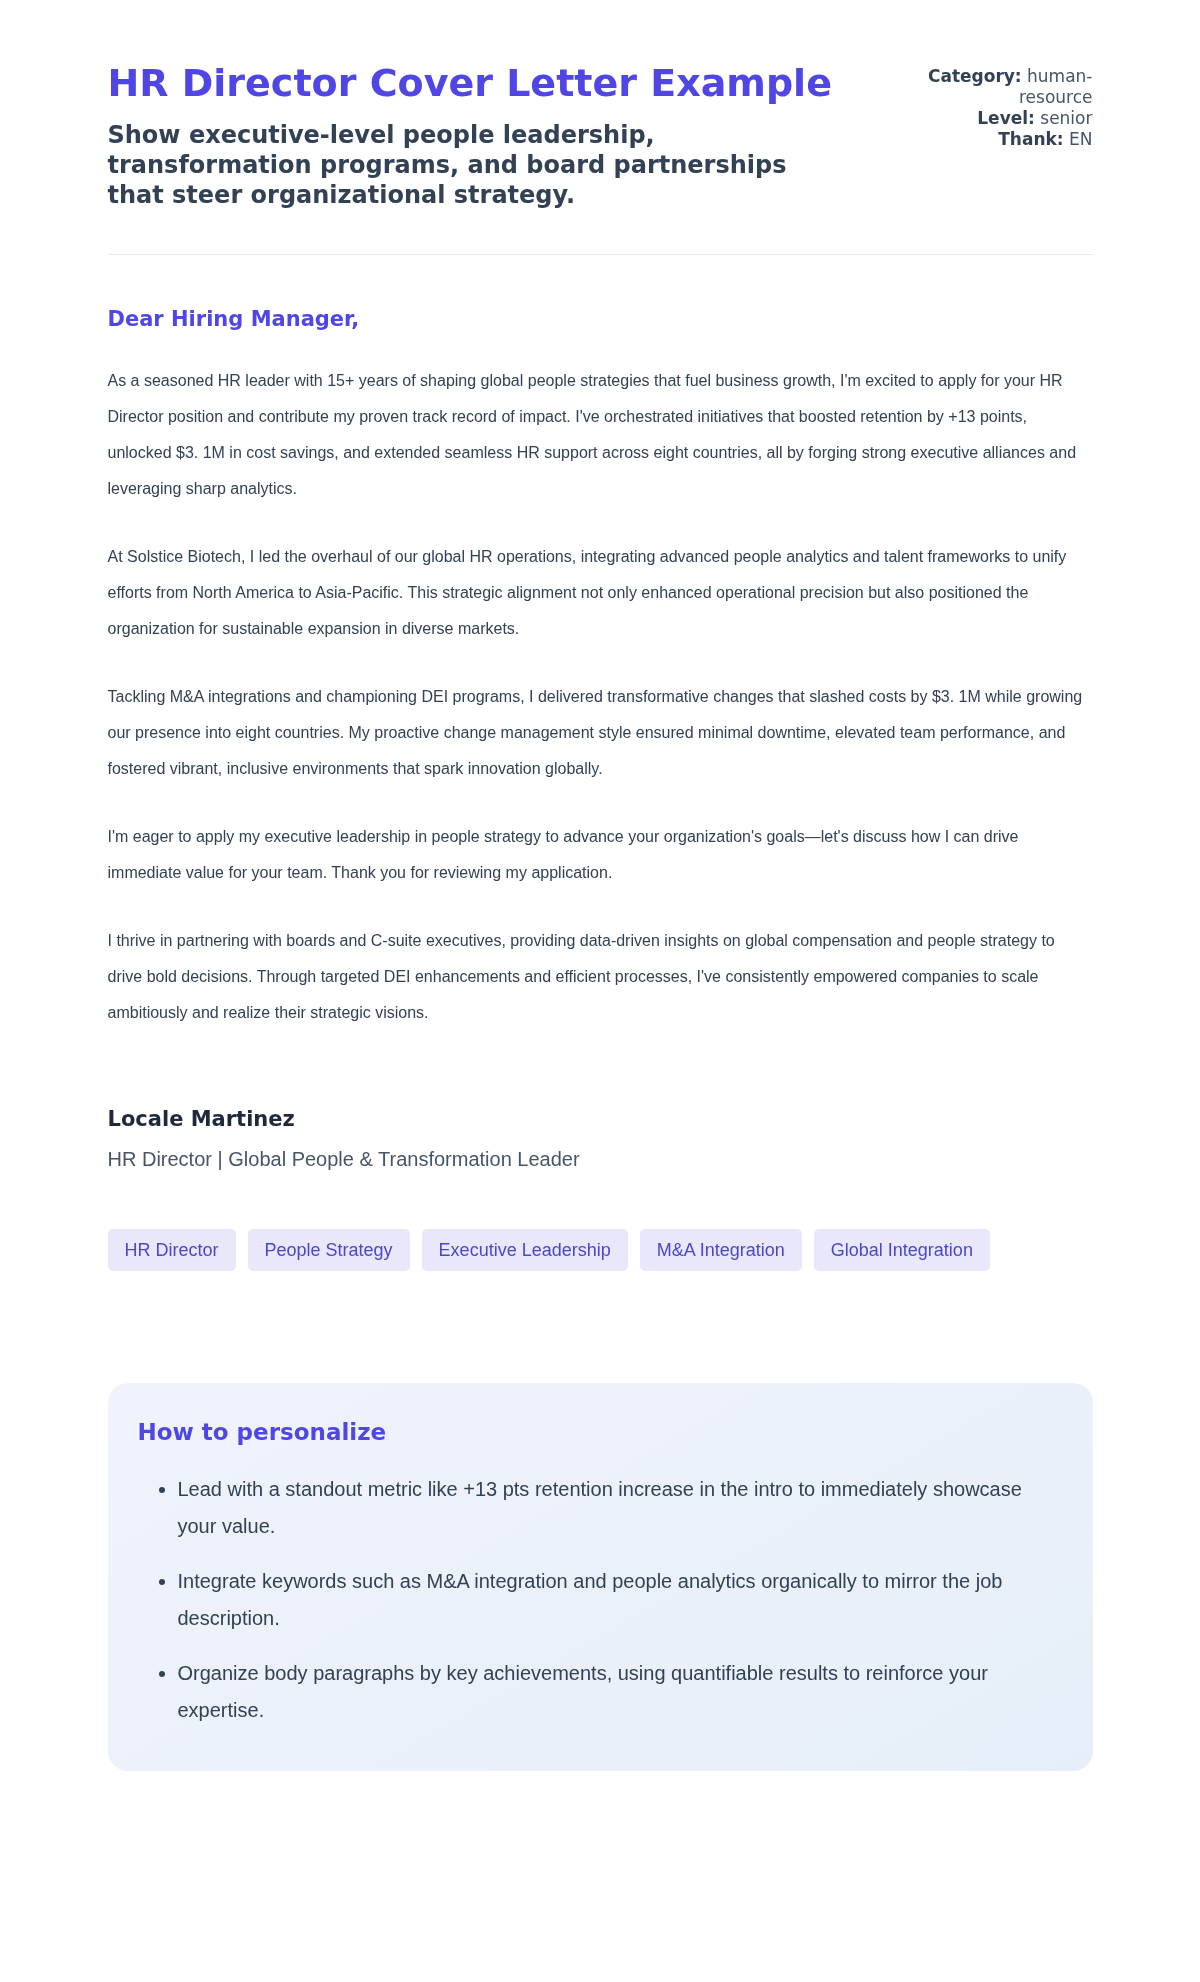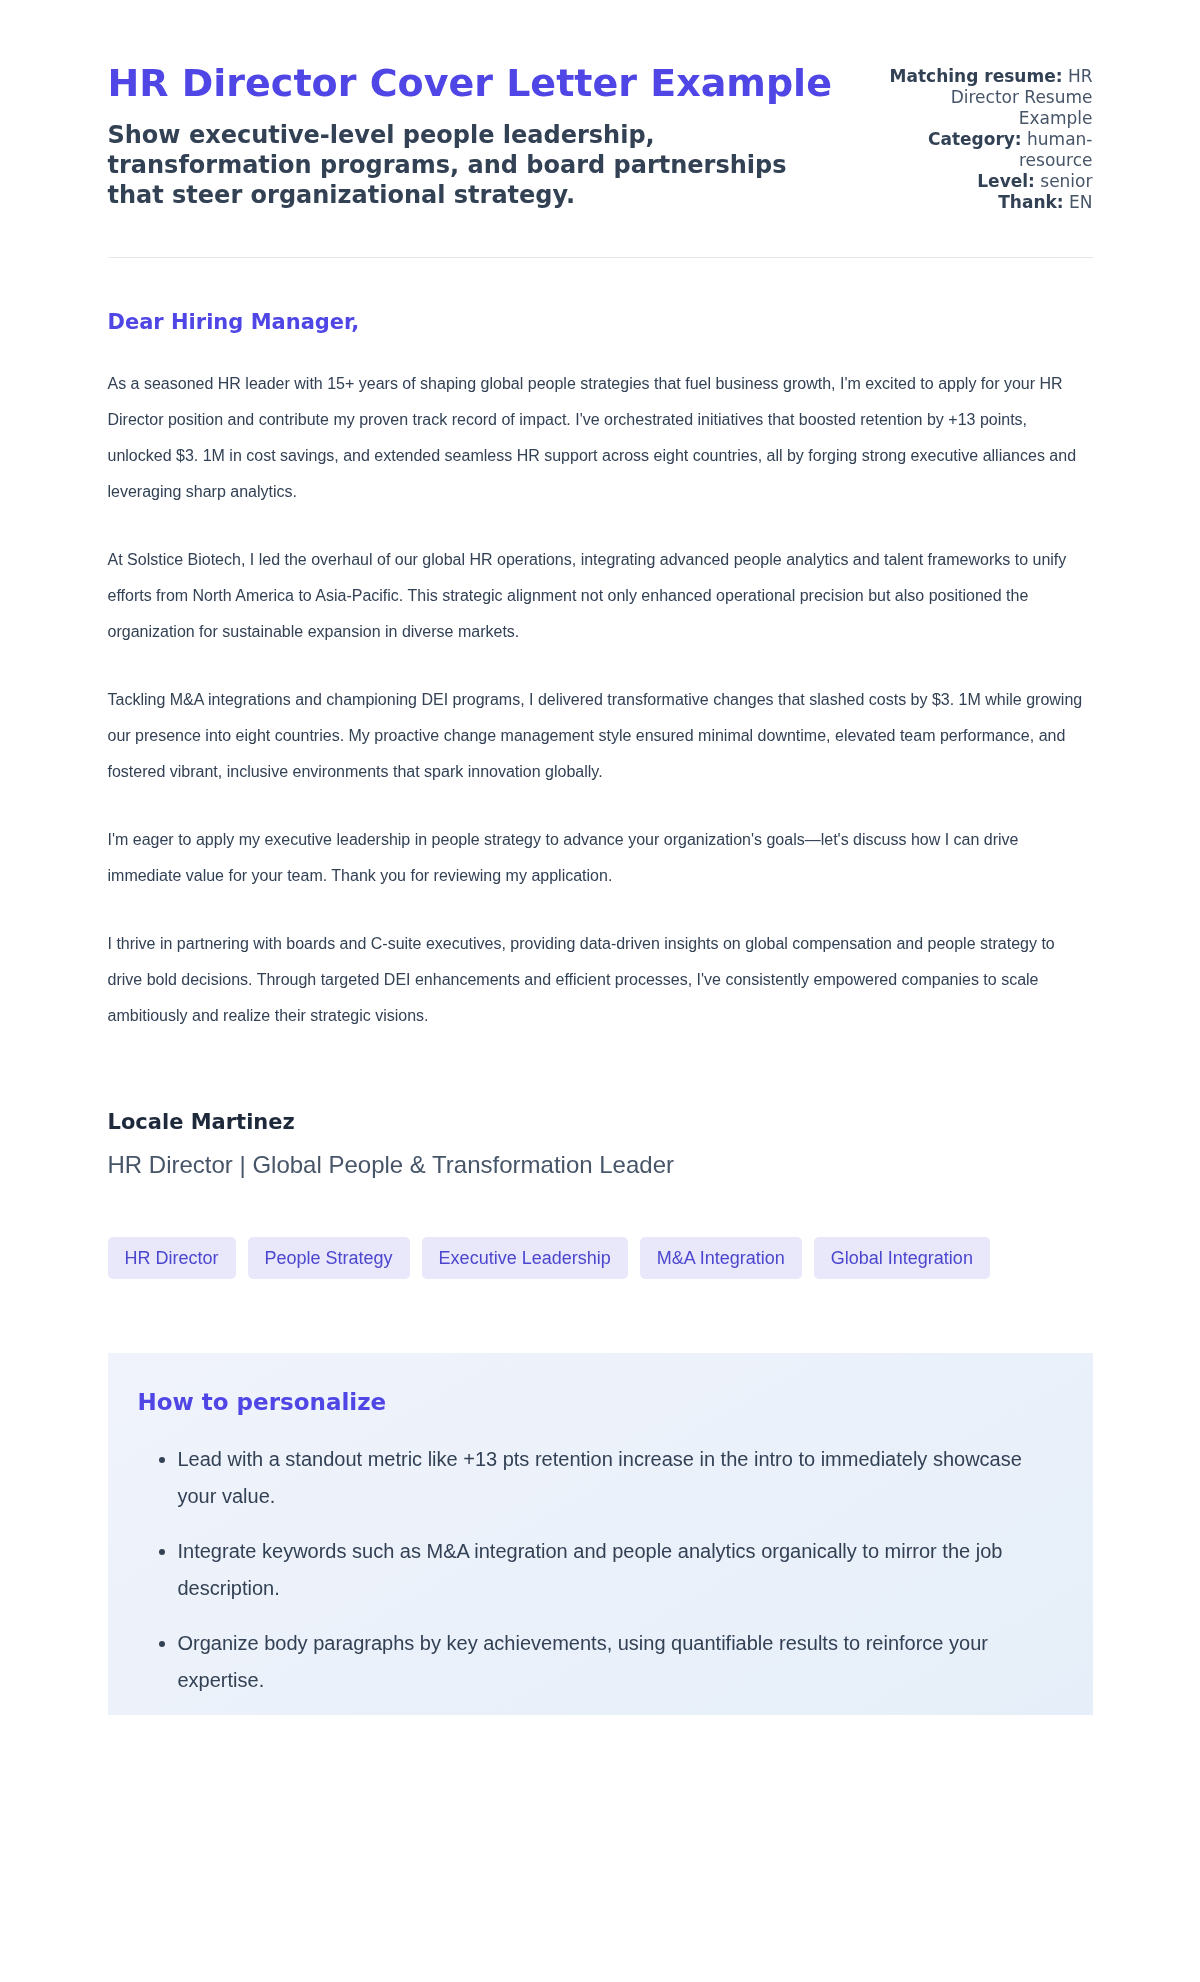--- a/index.html
+++ b/index.html
@@ -71,44 +71,44 @@
   }
   .signature-name {
     margin-top: 76px;
     font-family: "DejaVu Sans", sans-serif;
     font-size: 21px;
     font-weight: bold;
     color: #1e293b;
   }
   .signature-role {
     margin-top: 17px;
-    font-size: 24px;
+    font-size: 20px;
     color: #475569;
   }
 
   
   .tags { margin-top: 58px; display: flex; gap: 12px; flex-wrap: wrap; }
   .tag {
     display: inline-block;
     background: #e9e8fa;
     color: #4c46cf;
     font-size: 18px;
     line-height: 1;
     padding: 12px 17px;
     border-radius: 5px;
     text-decoration: none;
     cursor: pointer;
   }
 
   
   .tips-box {
-    margin-top: 74px;
-    border-radius: 0;
+    margin-top: 112px;
+    border-radius: 20px;
     background: linear-gradient(150deg, #f0f3fb 0%, #e6eff9 100%);
-    padding: 36px 30px 16px 30px;
+    padding: 36px 30px 42px 30px;
   }
   .tips-title {
     font-family: "DejaVu Sans", sans-serif;
     font-size: 23px;
     font-weight: bold;
     color: #4f46e5;
   }
   .tips-list { margin-top: 26px; padding-left: 40px; }
   .tips-list li {
     font-size: 20px;
@@ -122,24 +122,20 @@
 <body>
 
 <div class="container">
 
   <div class="header">
     <div class="header-left">
       <h1 class="page-title">HR Director Cover Letter Example</h1>
       <h2 class="page-subtitle">Show executive-level people leadership, transformation programs, and board partnerships that steer organizational strategy.</h2>
     </div>
     <div class="meta">
-      <div class="meta-row">
-        <strong>Matching resume:</strong>
-        <span>HR Director Resume Example</span>
-      </div>
       <div class="meta-row">
         <strong>Category:</strong>
         <span>human-resource</span>
       </div>
       <div class="meta-row">
         <strong>Level:</strong>
         <span>senior</span>
       </div>
       <div class="meta-row">
         <strong>Thank:</strong>

